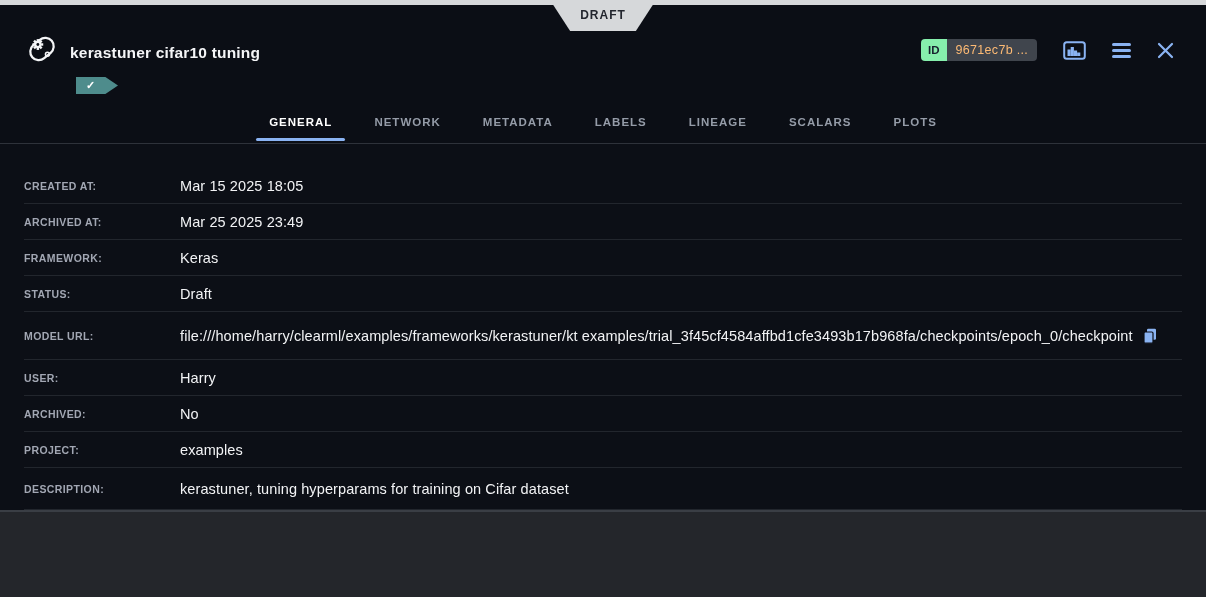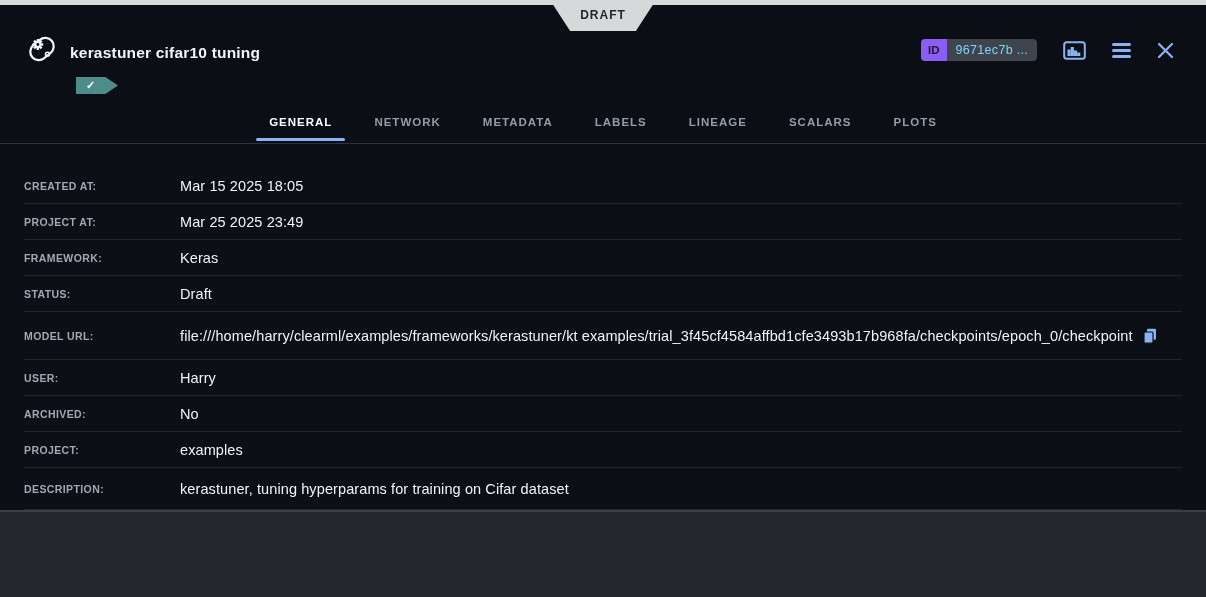--- a/index.html
+++ b/index.html
@@ -35,25 +35,25 @@
     position:absolute; left:76px; top:72px;
     width:42px; height:17px; background:#4e8c8c;
     clip-path:polygon(0 0, 70% 0, 100% 50%, 70% 100%, 0 100%);
     display:flex; align-items:center;
   }
   .check-tag span { width:70%; text-align:center; color:#ffffff; font-size:11px; font-weight:bold; line-height:17px; }
 
   .header-right { position:absolute; right:32px; top:34px; display:flex; align-items:center; gap:26px; }
   .id-chip { display:flex; align-items:stretch; border-radius:4px; overflow:hidden; cursor:pointer; }
   .id-chip .id-label {
-    background:#8b5cf6; color:#16202e; font-weight:bold; font-size:11.5px;
+    background:#86efac; color:#16202e; font-weight:bold; font-size:11.5px;
     padding:4px 7px; display:flex; align-items:center;
   }
   .id-chip .id-value {
-    background:#40454d; color:#7dd3fc; font-size:12.5px;
+    background:#40454d; color:#fdba74; font-size:12.5px;
     padding:4px 9px; display:flex; align-items:center; letter-spacing:.3px;
   }
   .icon-btn { background:none; border:none; cursor:pointer; display:flex; align-items:center; padding:0; }
   .hamburger { display:flex; flex-direction:column; gap:3px; }
   .hamburger i { display:block; width:19px; height:3px; border-radius:2px; background:#8ab3f2; }
 
   
   .tabs {
     position:absolute; top:100px; left:0; width:100%; height:44px;
     display:flex; justify-content:center; align-items:center; gap:16px;
@@ -167,21 +167,21 @@
   </nav>
 
   <main class="details">
 
     <div class="row">
       <div class="row-label">CREATED AT:</div>
       <div class="row-value">Mar 15 2025 18:05</div>
     </div>
 
     <div class="row">
-      <div class="row-label">PROJECT AT:</div>
+      <div class="row-label">ARCHIVED AT:</div>
       <div class="row-value">Mar 25 2025 23:49</div>
     </div>
 
     <div class="row">
       <div class="row-label">FRAMEWORK:</div>
       <div class="row-value">Keras</div>
     </div>
 
     <div class="row">
       <div class="row-label">STATUS:</div>

